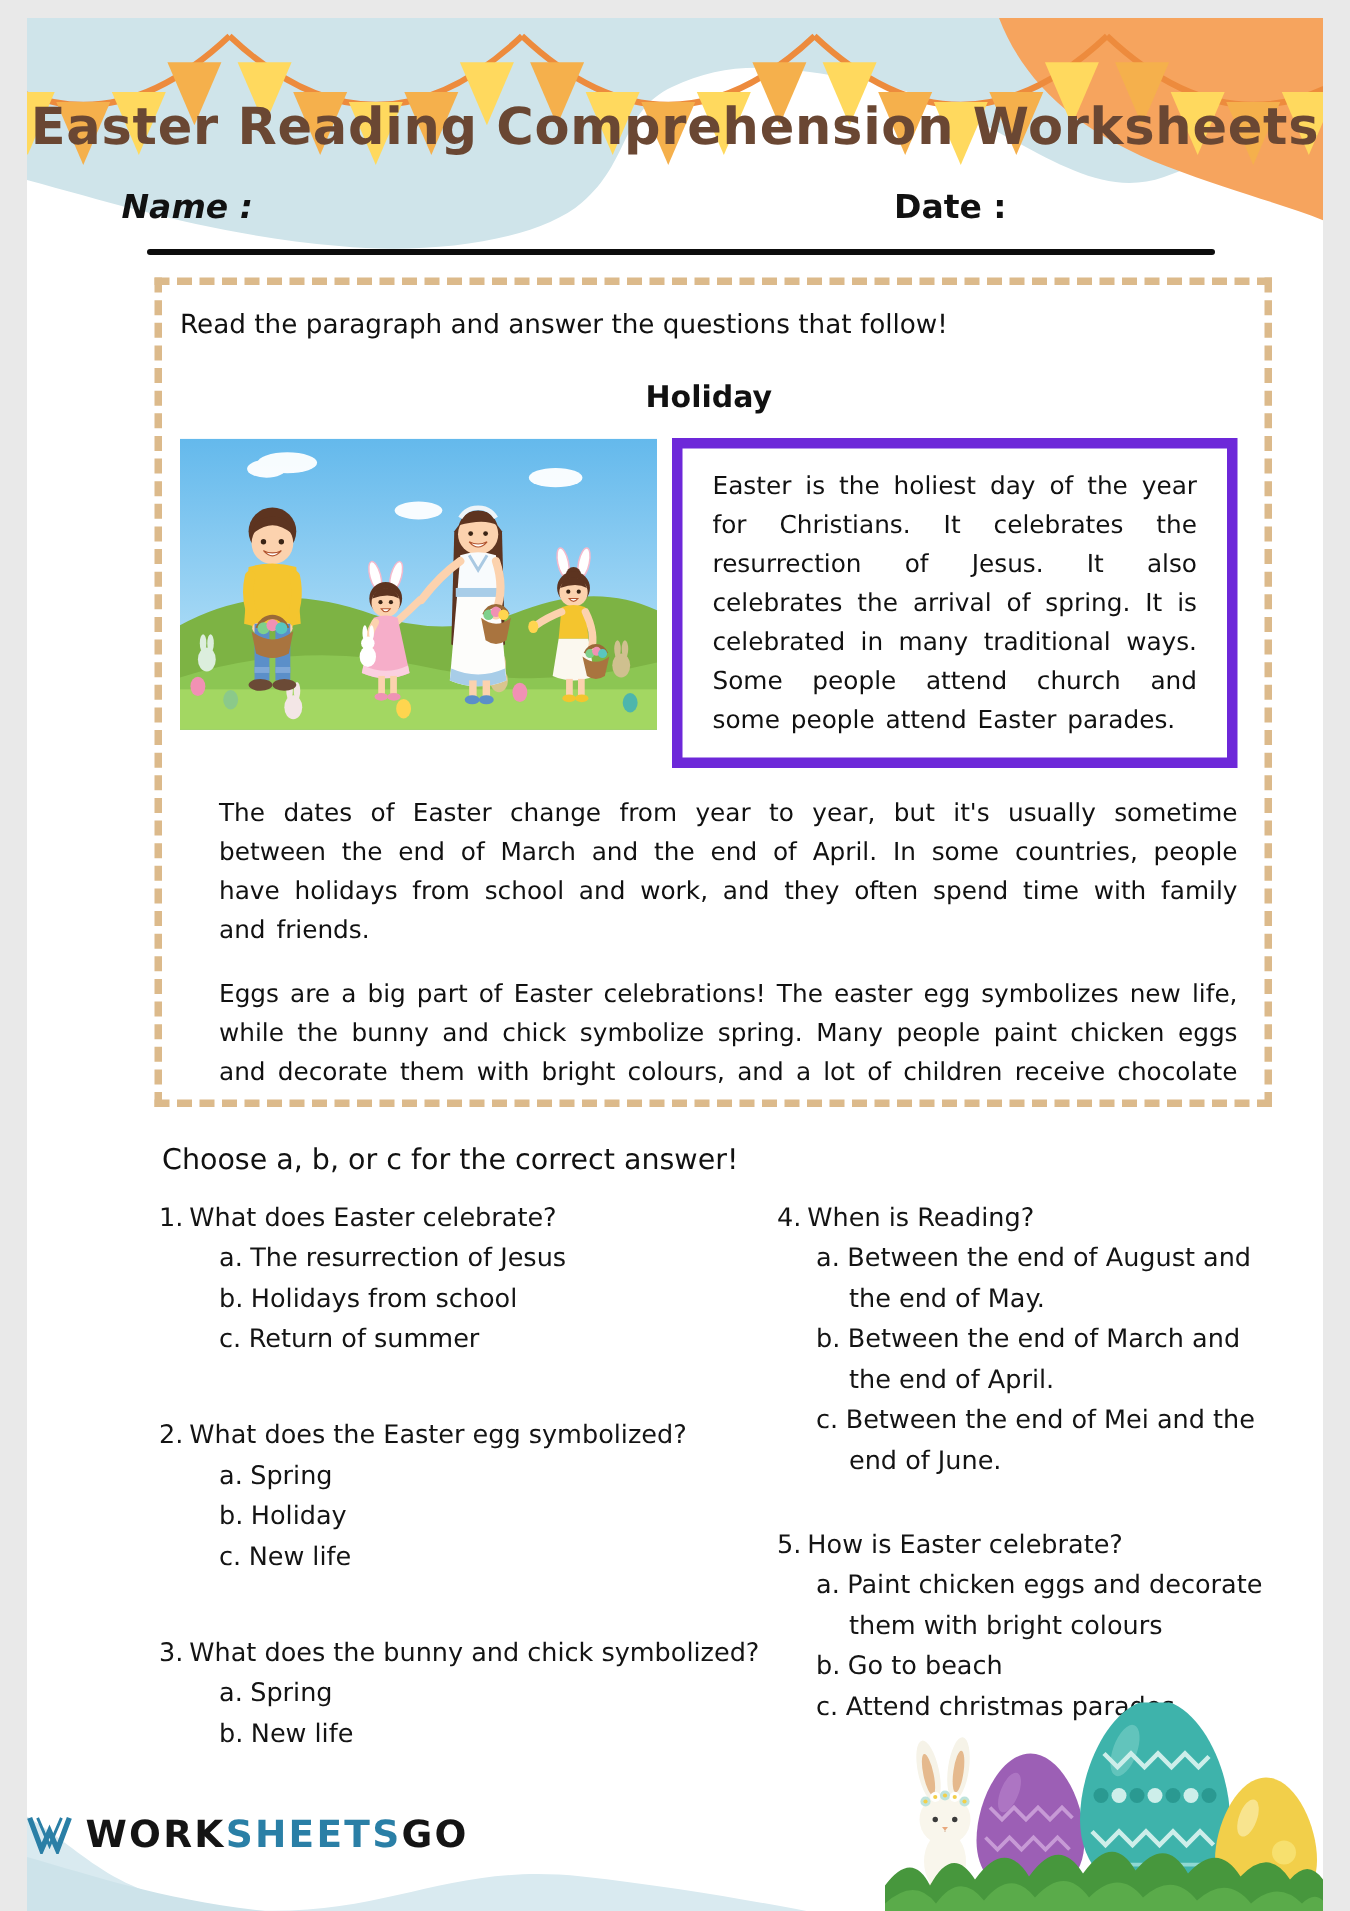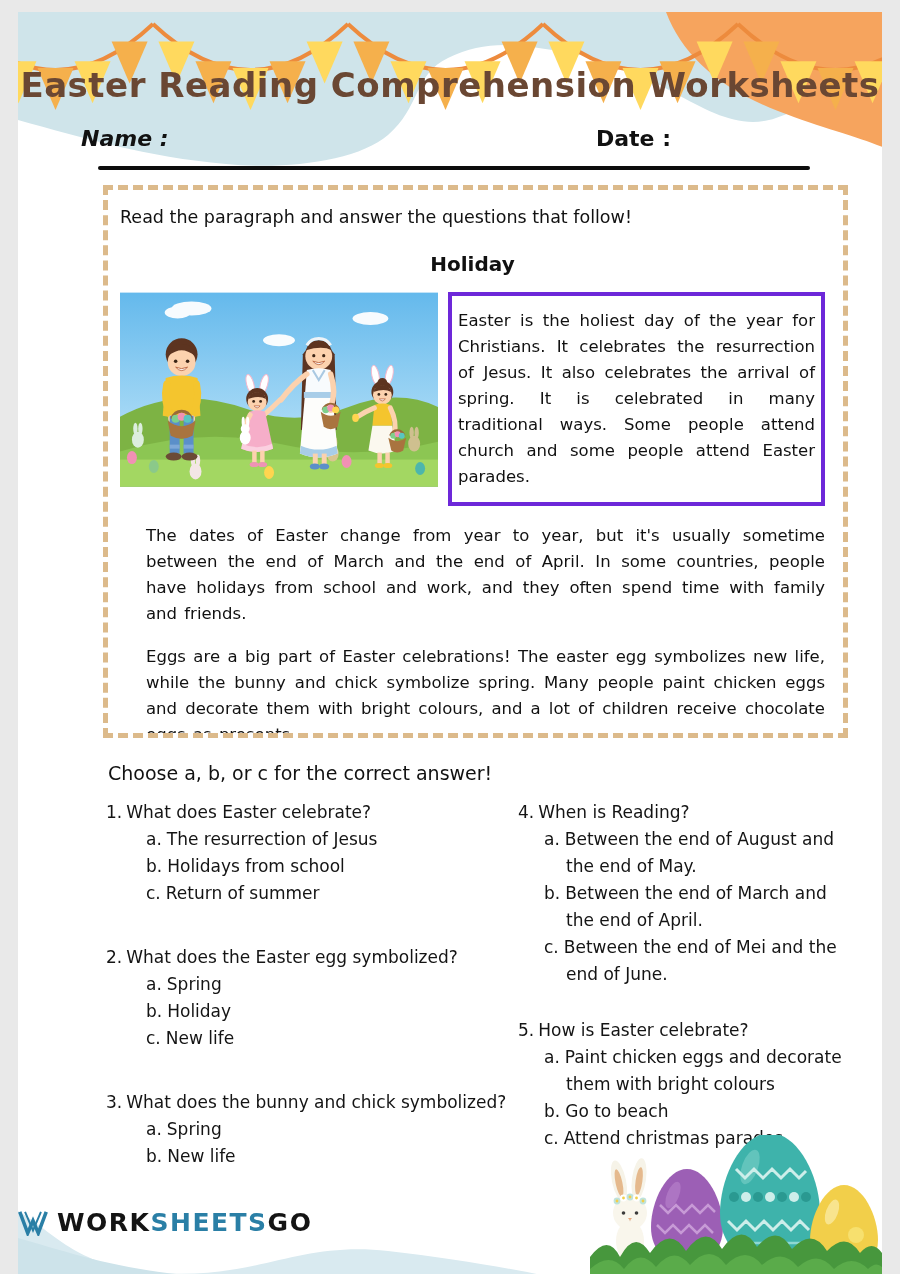--- a/index.html
+++ b/index.html
@@ -27,21 +27,21 @@
   .rule { margin:10px 72px 0 80px; height:4px; background:#0d0d0d; border-radius:2px; }
   
   .passage-box {
     margin:15px 70px 0 85px; width:745px; height:553px;
     border:5px dashed #dcba8b; padding:14px 18px 10px 12px; overflow:hidden;
   }
   .p-instruction { font-size:17.5px; color:#111; line-height:26px; }
   .p-heading { text-align:center; font-size:20px; font-weight:700; color:#111; margin-top:22px; }
   .p-row { display:flex; margin-top:16px; gap:10px; align-items:flex-start; }
   .illustration { width:318px; height:195px; flex:0 0 auto; display:block; }
-  .p1-box { flex:1; border:4px solid #6d28d9; padding:12px 6px; min-height:205px; }
+  .p1-box { flex:1; border:7px solid #6d28d9; padding:12px 20px; min-height:205px; }
   .p1-box p, .para {
     font-size:16.5px; line-height:26px; color:#111; text-align:justify; word-spacing:2px;
   }
   .para { margin:17px 0 0 26px; }
   
   .quiz-instruction { margin:22px 0 0 90px; font-size:19px; color:#111; line-height:26px; }
   .quiz-cols { display:flex; margin:12px 40px 0 88px; }
   .col-left { width:412px; flex:0 0 auto; }
   .col-right { flex:1; }
   .q { margin-bottom:36px; }

